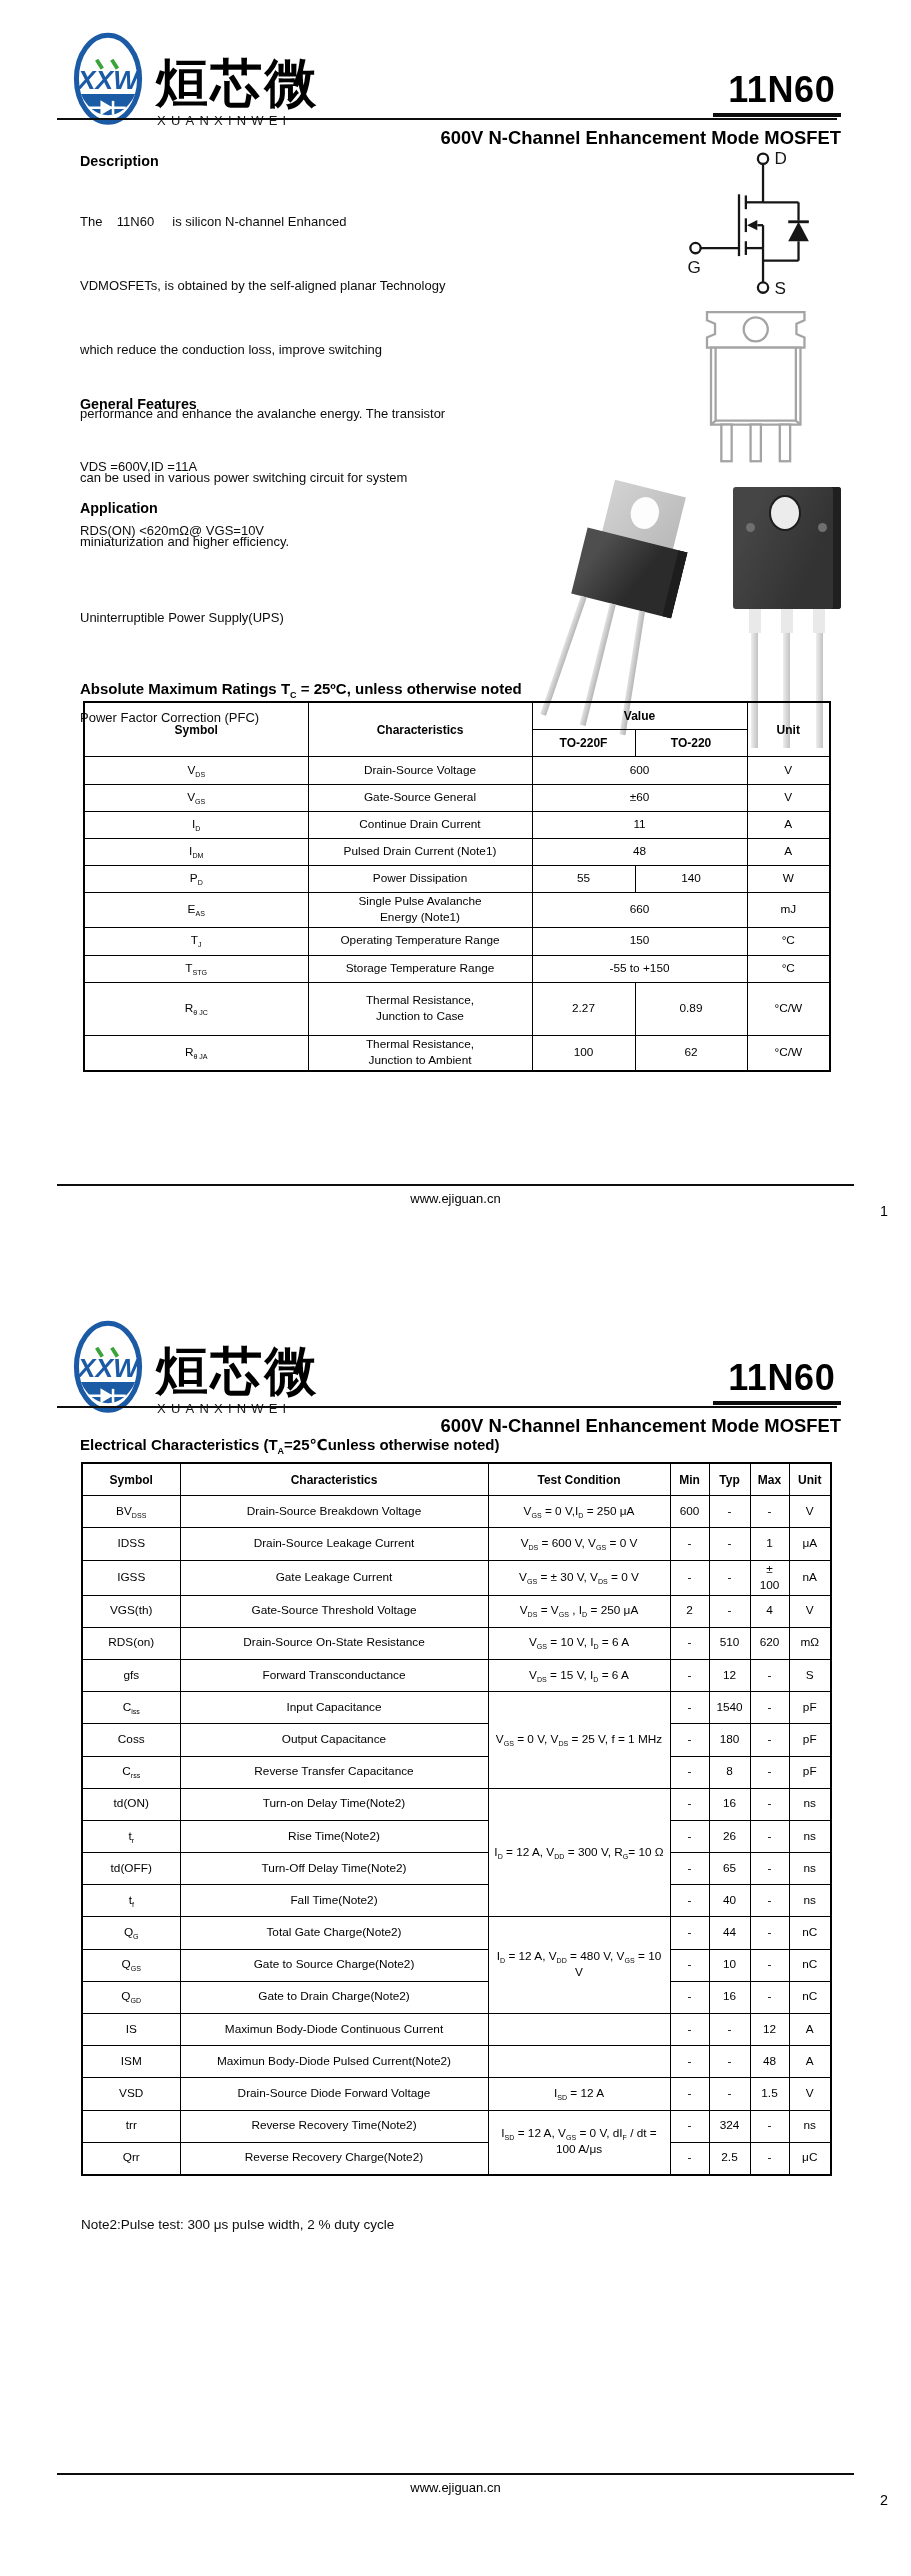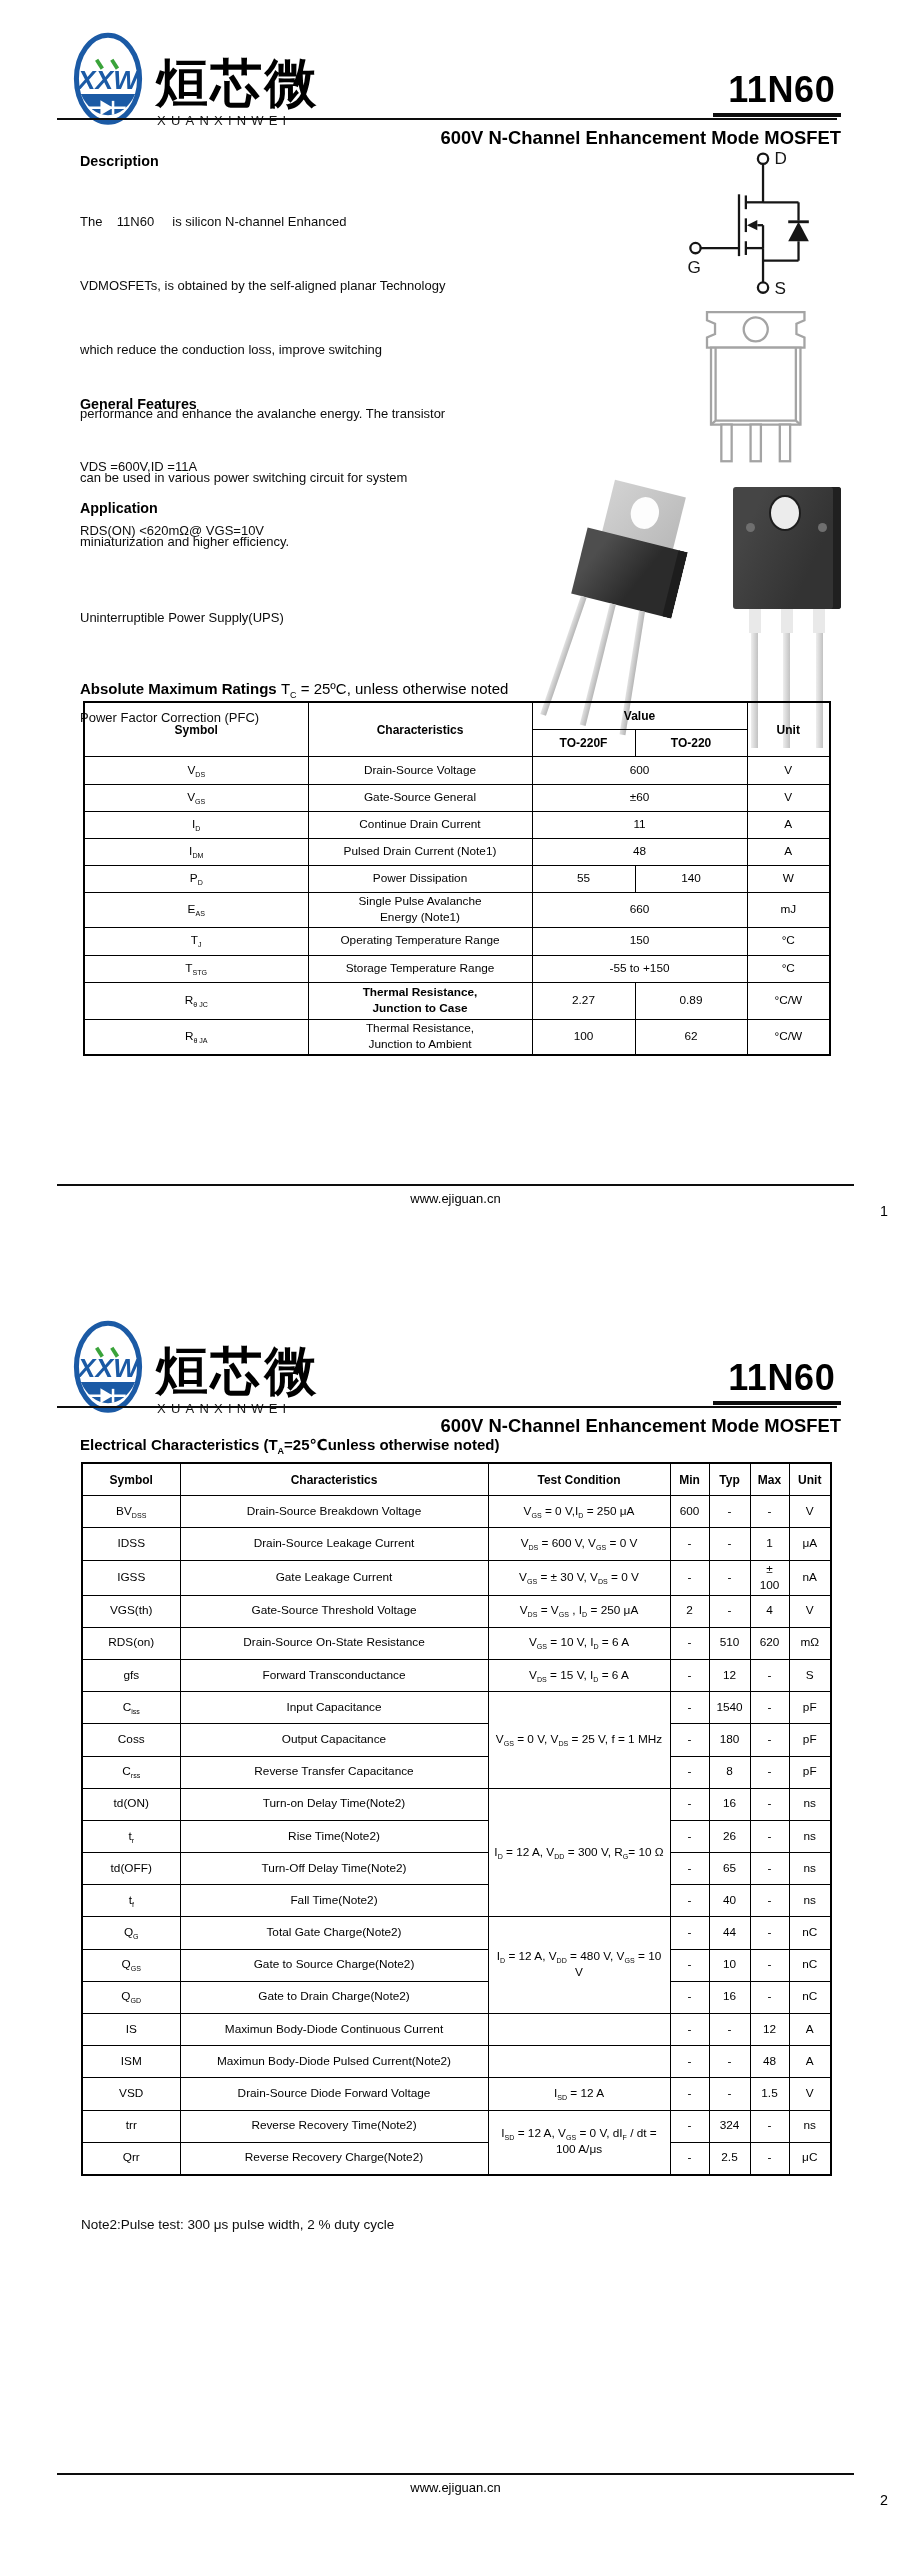--- a/index.html
+++ b/index.html
@@ -174,21 +174,21 @@
       <div class="pb-shoulder" style="left:48px;top:0;"></div>
       <div class="pb-shoulder" style="left:80px;top:0;"></div>
       <div class="pb-leg" style="left:18.4px;top:24px;"></div>
       <div class="pb-leg" style="left:50px;top:24px;"></div>
       <div class="pb-leg" style="left:83px;top:24px;"></div>
     </div>
   </div>
 
   <div class="sec-h" style="top:680px;font-size:15px;">
     <span>Absolute Maximum Ratings</span>
-    <span style="font-weight:normal;">T<sub>C</sub> = 25ºC, unless otherwise noted</span>
+    <span style="font-weight:bold;">T<sub>C</sub> = 25ºC, unless otherwise noted</span>
   </div>
 
   <table class="t amr">
     <colgroup>
         <col style="width:224px">
         <col style="width:224px">
         <col style="width:103px">
         <col style="width:112px">
         <col style="width:83px">
       </colgroup>
@@ -247,21 +247,21 @@
           <td>°C</td>
         </tr>
     <tr>
           <td>T<sub>STG</sub></td>
           <td>Storage Temperature Range</td>
           <td colspan="2">-55 to +150</td>
           <td>°C</td>
         </tr>
     <tr>
           <td>R<sub>θ JC</sub></td>
-          <td style="padding:2px 40px;font-weight:bold;">Thermal Resistance, Junction to Case</td>
+          <td style="padding:10px 40px;">Thermal Resistance, Junction to Case</td>
           <td>2.27</td>
           <td>0.89</td>
           <td>°C/W</td>
         </tr>
     <tr>
           <td>R<sub>θ JA</sub></td>
           <td style="padding:1.1px 40px;">Thermal Resistance, Junction to Ambient</td>
           <td>100</td>
           <td>62</td>
           <td>°C/W</td>

